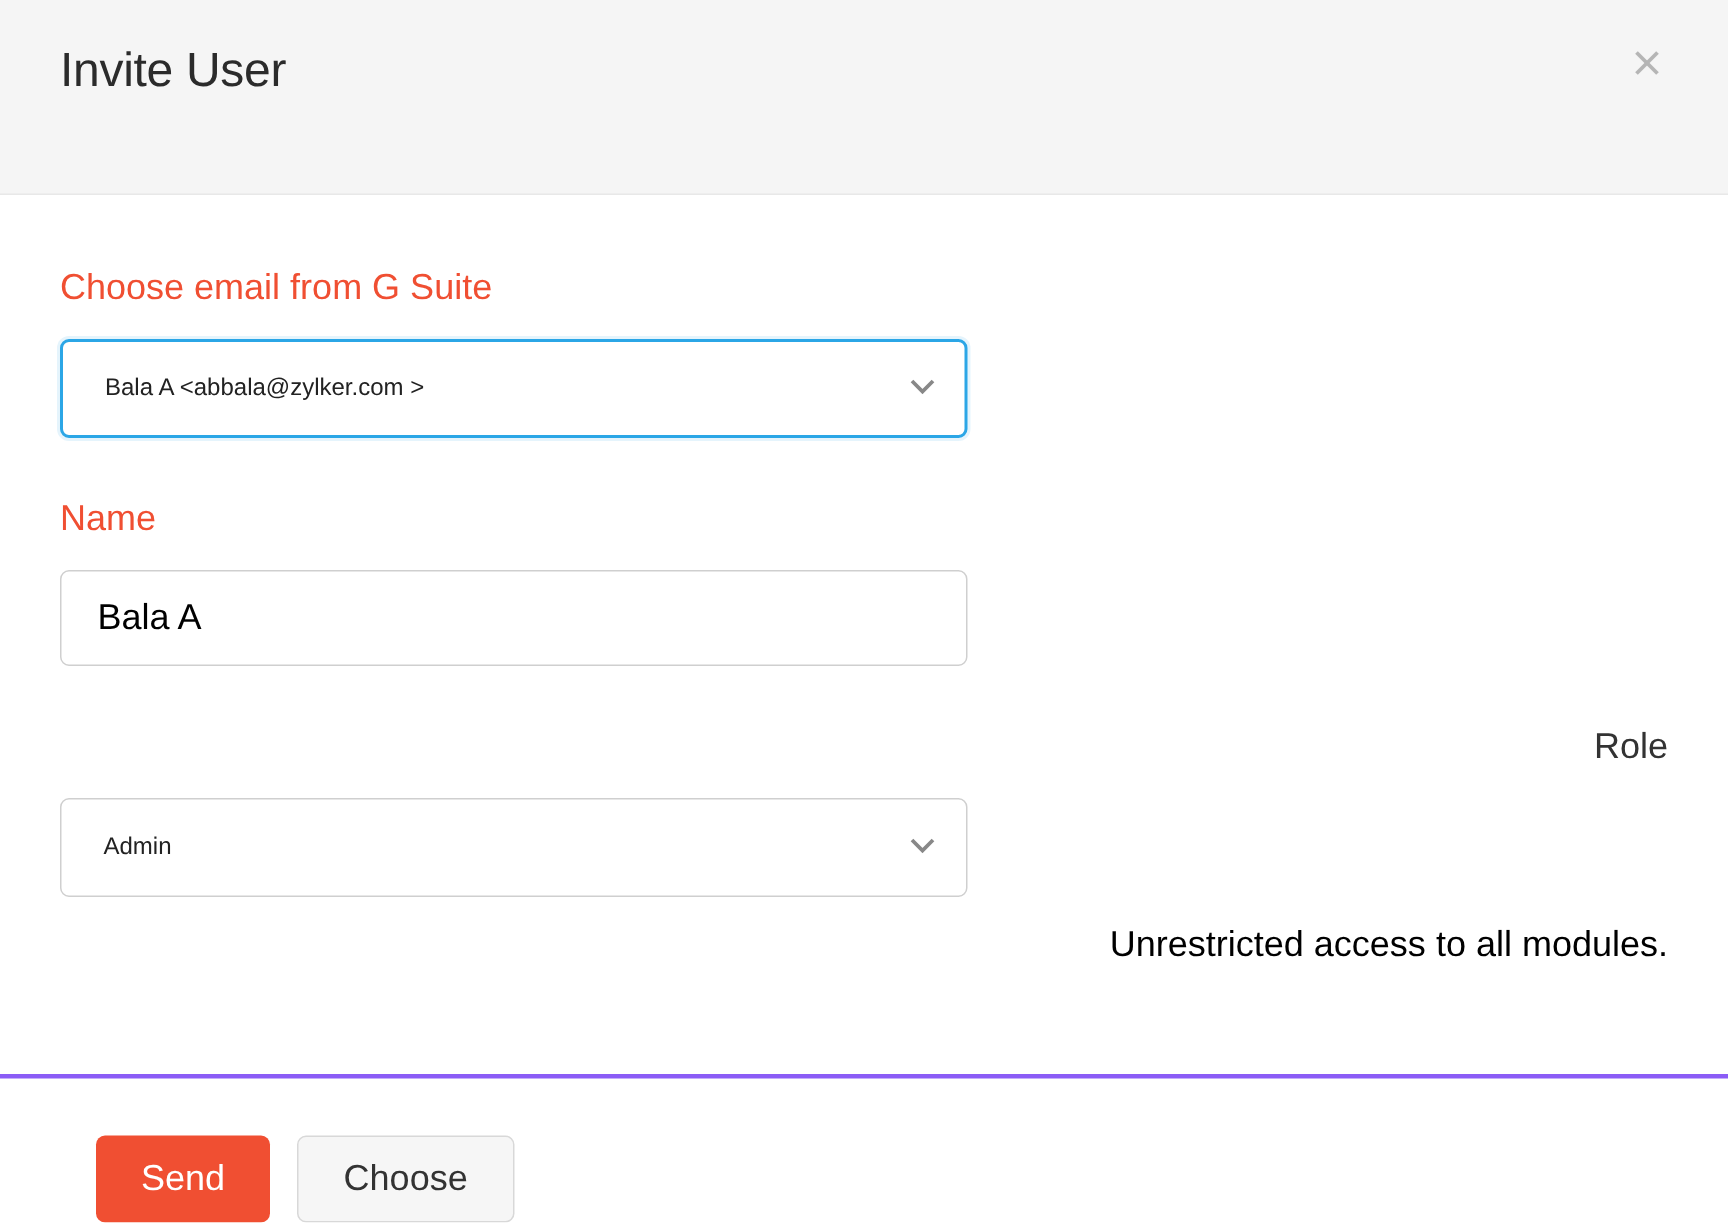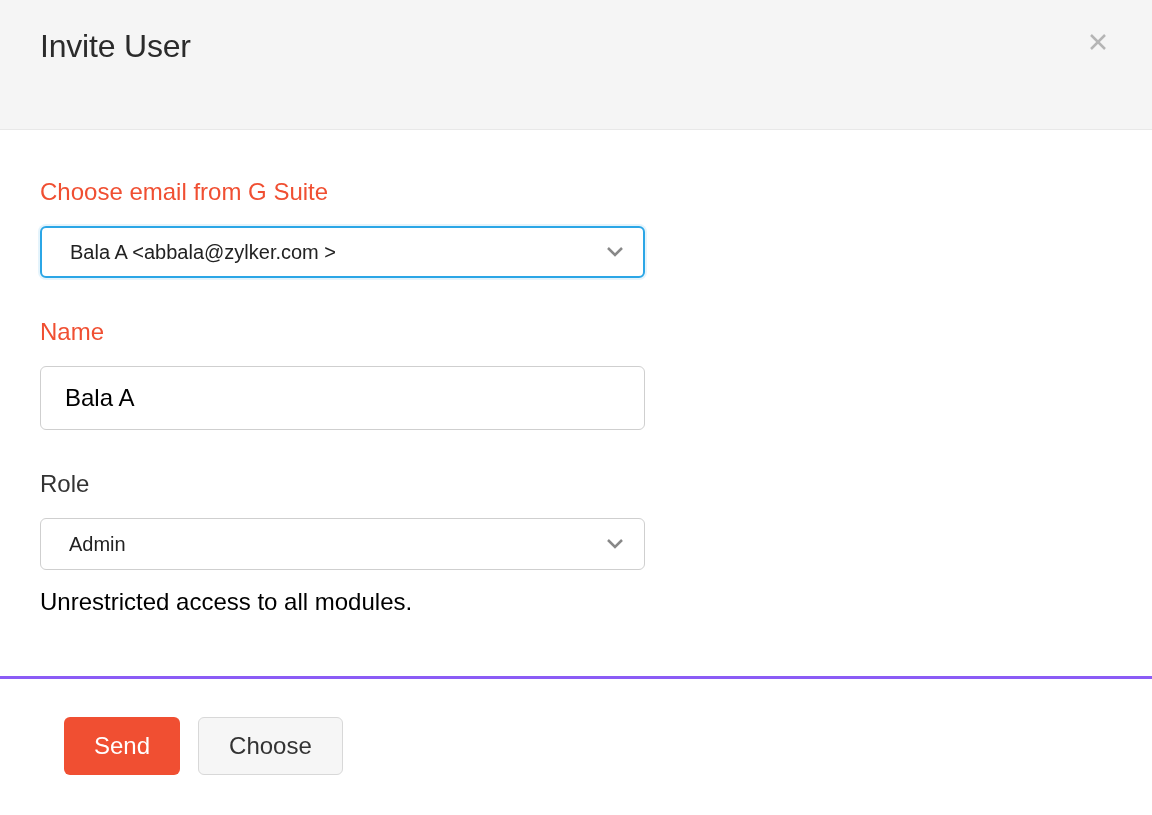--- a/index.html
+++ b/index.html
@@ -55,25 +55,25 @@
   }
   .label.required {
     color: #f04f32;
   }
   .select-wrap {
     position: relative;
     width: 605px;
   }
   .select-box {
     width: 100%;
-    height: 52px;
+    height: 66px;
     border: 1px solid #cfcfcf;
     border-radius: 6px;
     padding: 0 50px 0 28px;
-    font-size: 20px;
+    font-size: 16px;
     color: #222;
     background: #fff;
     display: flex;
     align-items: center;
     cursor: pointer;
   }
   .select-box.focused {
     border: 2px solid #2ba6e6;
     box-shadow: 0 0 0 2px rgba(43,166,230,0.12);
   }
@@ -152,21 +152,21 @@
         </svg>
       </span>
     </div>
   </div>
 
   <div class="form-group">
     <label class="label required">Name</label>
     <input type="text" class="text-input" value="Bala A" style="">
   </div>
 
-  <div class="form-group" style="margin-bottom:0;">
+  <div class="form-group" style="margin-bottom:12px;text-align:right;">
     <label class="label">Role</label>
     <div class="select-wrap">
       <div class="select-box">
         <span>Admin</span>
       </div>
       <span class="chevron">
         <svg width="20" height="12" viewBox="0 0 20 12" fill="none" stroke="currentColor" stroke-width="2.5">
           <polyline points="3,3 10,10 17,3"></polyline>
         </svg>
       </span>

